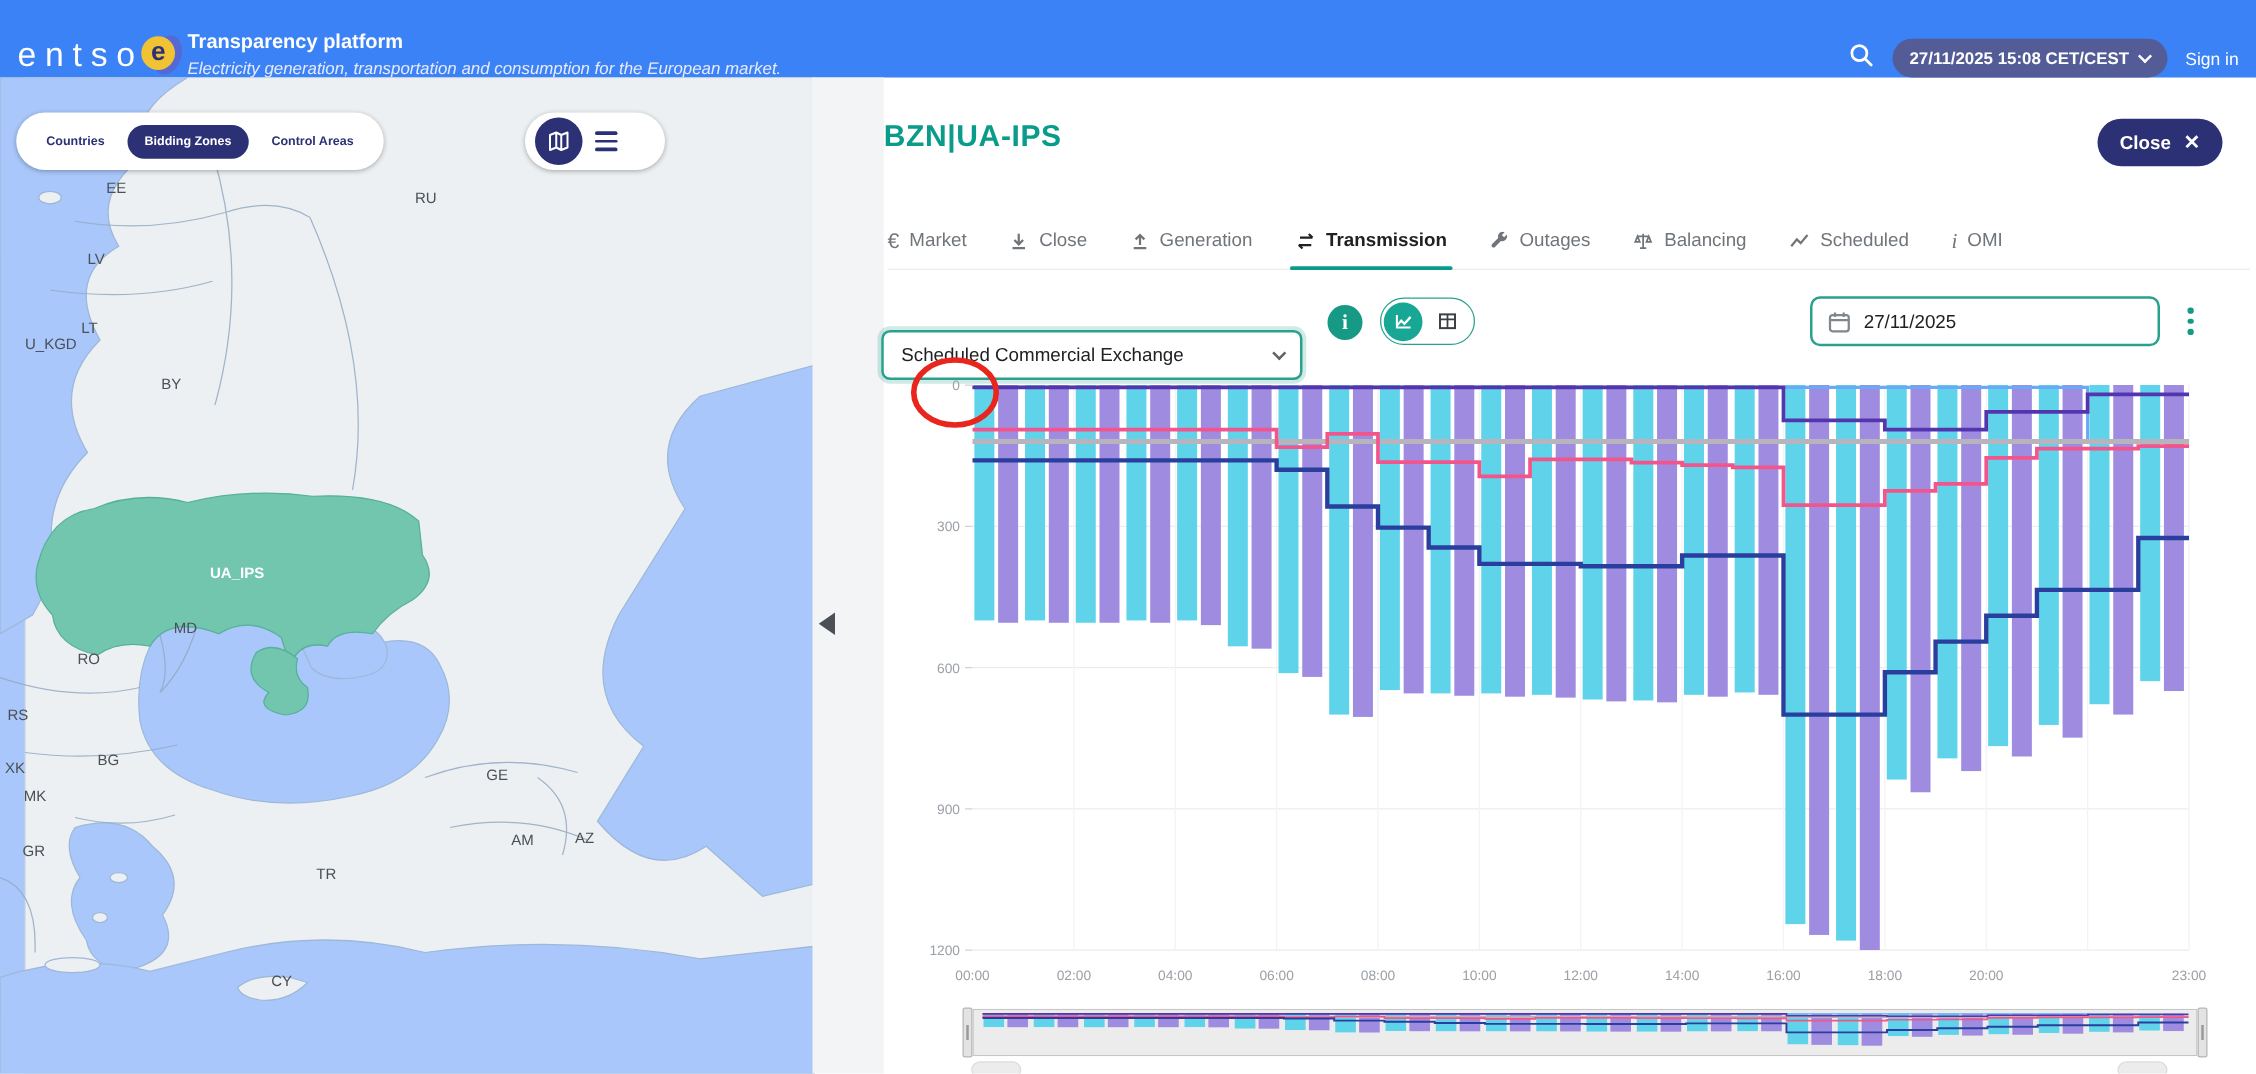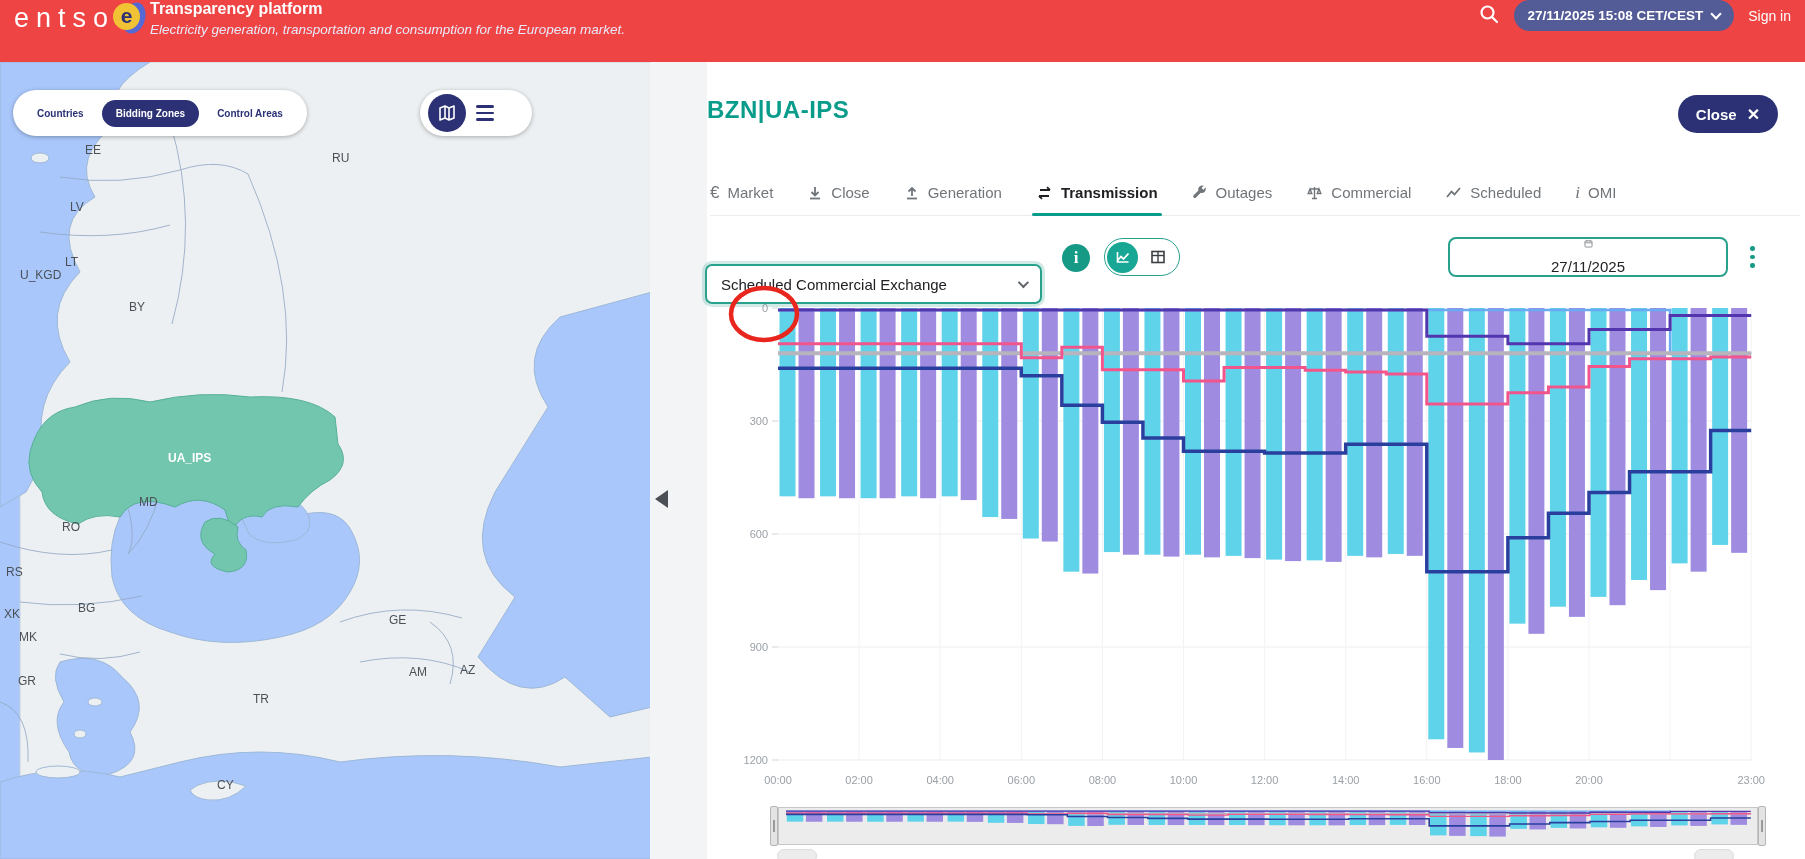--- a/index.html
+++ b/index.html
@@ -2,21 +2,21 @@
 <html><head>
 <meta charset="utf-8">
 <style>
   * { margin:0; padding:0; box-sizing:border-box; }
   html,body { width:1805px; height:859px; overflow:hidden; }
   body { font-family:"Liberation Sans", sans-serif; background:#fff; }
   .app { position:relative; width:1805px; height:859px; overflow:hidden; background:#fff; }
   .abs { position:absolute; }
 
   
-  .hdr { left:0; top:0; width:1805px; height:62px; background:#ef4444; display:flex; align-items:flex-start; color:#fff; }
+  .hdr { left:0; top:0; width:1805px; height:62px; background:#3b82f6; display:flex; align-items:flex-end; color:#fff; }
   .logo { display:flex; align-items:center; margin-left:14px; width:118px; }
   .logo-word { font-size:27px; letter-spacing:7px; color:#fff; font-weight:400; }
   .logo-e { position:relative; width:34px; height:36px; margin-left:-2px; }
   .logo-e .blue-ell { position:absolute; left:10px; top:2px; width:22px; height:32px; border-radius:50%; background:#5568d4; transform:rotate(18deg); }
   .logo-e .yellow-c { position:absolute; left:0; top:3px; width:27px; height:27px; border-radius:50%; background:#f2c235; color:#2b3174; font-weight:bold; font-size:21px; text-align:center; line-height:26px; }
   .hdr-titles { margin-left:18px; }
   .hdr-title { font-size:16px; font-weight:bold; }
   .hdr-sub { font-size:13.5px; font-style:italic; color:#e7eafb; margin-top:4px; }
   .hdr-right { margin-left:auto; display:flex; align-items:center; gap:14px; margin-right:14px; }
   .dt-pill { background:#545c97; border-radius:16px; height:31px; display:flex; align-items:center; gap:9px; padding:0 14px; font-size:13.5px; font-weight:bold; cursor:pointer; }
@@ -49,21 +49,21 @@
   .tab.active::after { content:""; position:absolute; left:-4px; right:-4px; bottom:0; height:3px; background:#0a9c8b; border-radius:2px; }
   .euro-g { font-size:17px; }
   .omi-i { font-family:"Liberation Serif",serif; font-style:italic; font-size:17px; }
 
   .sel-box { left:705px; top:237px; width:337px; height:40px; border:2px solid #2aa18d; border-radius:7px; box-shadow:0 0 0 3px rgba(42,161,141,.22); display:flex; align-items:center; padding:0 14px; font-size:15px; color:#202124; cursor:pointer; background:#fff;margin-top:27px; }
   .sel-box .sel-chev { margin-left:auto; width:8px; height:8px; border-right:2px solid #5f6368; border-bottom:2px solid #5f6368; transform:rotate(45deg) translateY(-2px); }
   .info-ic { left:1062px; top:244px; width:28px; height:28px; border-radius:50%; background:#169a86; color:#fff; font-family:"Liberation Serif",serif; font-weight:bold; font-size:17px; display:flex; align-items:center; justify-content:center; cursor:pointer; }
   .view-toggle { left:1104px; top:238px; width:76px; height:38px; border:1.5px solid #2aa18d; border-radius:19px; display:flex; align-items:center; padding:2px; gap:6px; background:#fff; }
   .vt-chart { width:31px; height:31px; border-radius:50%; background:#17a794; display:flex; align-items:center; justify-content:center; cursor:pointer; }
   .vt-table { display:flex; align-items:center; justify-content:center; cursor:pointer; width:28px; height:31px; }
-  .date-box { left:1448px; top:237px; width:280px; height:40px; border:2px solid #2aa18d; border-radius:8px; display:flex; align-items:center; gap:10px; padding:0 12px; font-size:15px; color:#202124; background:#fff; cursor:pointer;flex-direction:column; }
+  .date-box { left:1448px; top:237px; width:280px; height:40px; border:2px solid #2aa18d; border-radius:8px; display:flex; align-items:center; gap:10px; padding:0 12px; font-size:15px; color:#202124; background:#fff; cursor:pointer; }
   .kebab { left:1750px; top:246px; display:flex; flex-direction:column; gap:4px; cursor:pointer; }
   .kebab i { width:4.5px; height:4.5px; border-radius:50%; background:#169a86; }
 
   .chart-svg { left:707px; top:290px; }
   .anno { left:722px; top:280px; pointer-events:none; }
   .nav-svg { left:778px; top:807px; }
   .nav-handle { width:8px; height:40px; background:#e3e3e3; border:1px solid #b5b5b5; border-radius:2px; top:806px; cursor:ew-resize; }
   .nav-handle::after { content:""; display:block; width:2px; height:12px; background:#9a9a9a; margin:13px auto 0; }
   .pill-cut { width:40px; height:14px; border-radius:7px; background:#ececec; border:1px solid #dcdcdc; top:849px; }
   svg text { font-family:"Liberation Sans",sans-serif; }
@@ -227,21 +227,21 @@
           </svg>
         </span>
       <span>Outages</span>
     </div>
     <div class="tab">
       <span class="tab-ic">
           <svg width="17" height="16" viewBox="0 0 17 16">
             <path d="M8.5 2 V13 M4 4 H13 M4 4 L2.2 8.5 H5.8 Z M13 4 L11.2 8.5 H14.8 Z M6 13.5 H11" fill="none" stroke="#70757a" stroke-width="1.4"></path>
           </svg>
         </span>
-      <span>Commercial</span>
+      <span>Balancing</span>
     </div>
     <div class="tab">
       <span class="tab-ic">
           <svg width="17" height="16" viewBox="0 0 17 16">
             <path d="M2 12 L6.5 6.5 L9.5 9.5 L15 3" fill="none" stroke="#70757a" stroke-width="1.8"></path>
           </svg>
         </span>
       <span>Scheduled</span>
     </div>
     <div class="tab">

